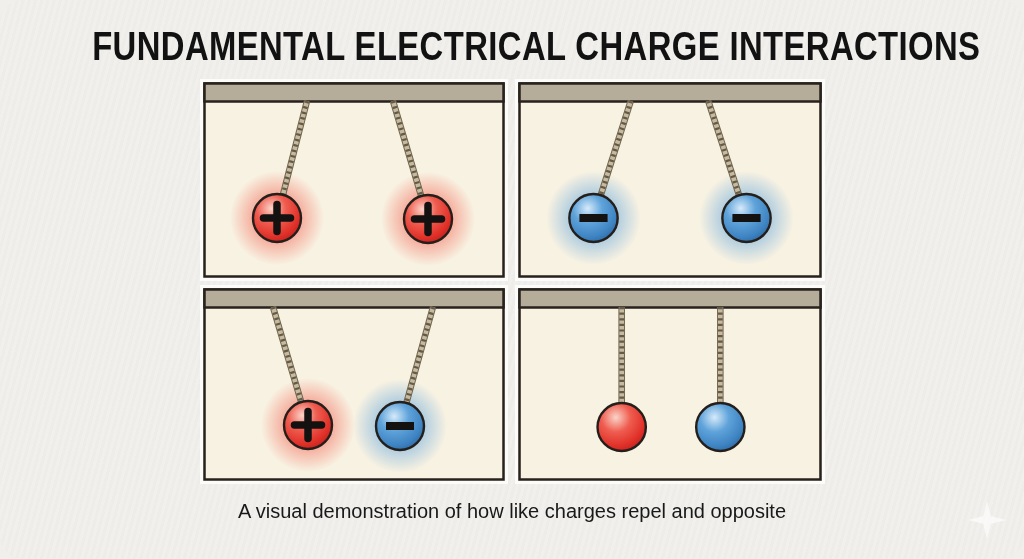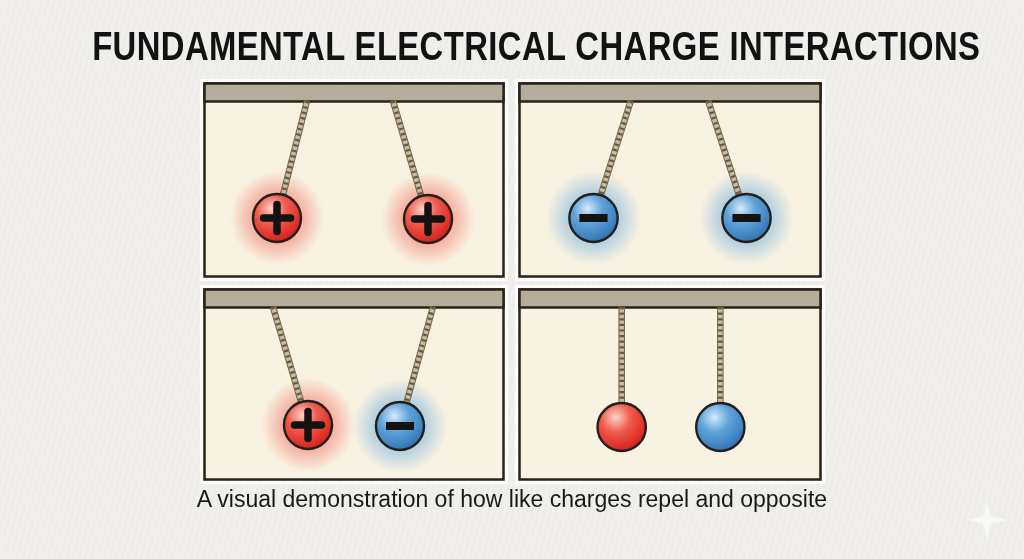--- a/index.html
+++ b/index.html
@@ -31,23 +31,23 @@
     grid-template-rows:196px 193px;
     column-gap:13px;row-gap:10px;
   }
   .panel{
     width:100%;height:100%;
     box-shadow:0 0 0 3px rgba(253,253,252,0.9);
     background:#f8f2e2;
   }
   .panel svg{display:block;}
   .caption{
-    position:absolute;left:0;right:0;top:487px;
+    position:absolute;left:0;right:0;top:499px;
     text-align:center;
-    font-size:23px;line-height:25px;
+    font-size:20px;line-height:25px;
     color:#191919;
   }
   .sparkle{
     position:absolute;right:18px;bottom:20px;
     width:38px;height:38px;
     background:#ffffff;opacity:0.62;
     clip-path:polygon(50% 0%,60% 40%,100% 50%,60% 60%,50% 100%,40% 60%,0% 50%,40% 40%);
   }
 </style>
 </head>

